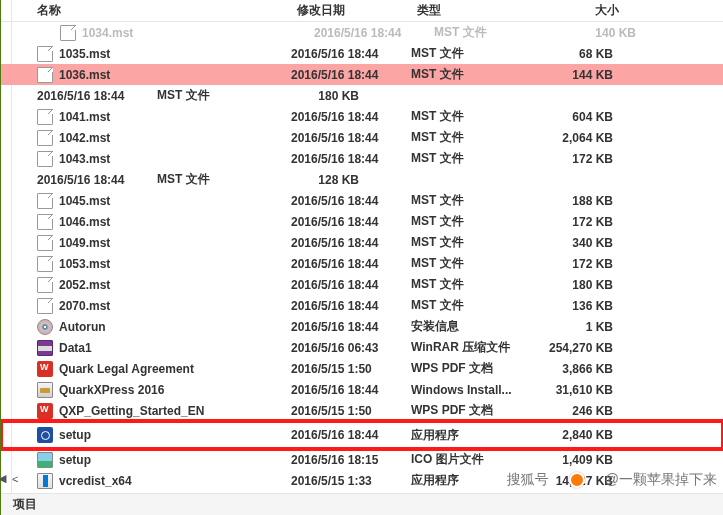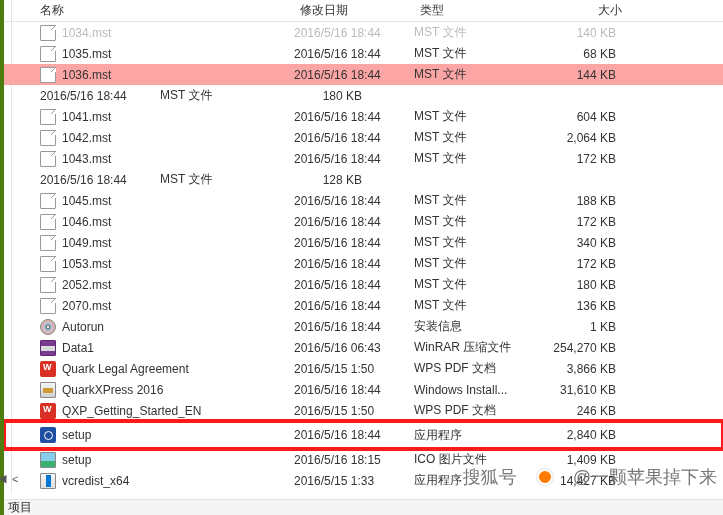--- a/index.html
+++ b/index.html
@@ -10,21 +10,22 @@
     color: #333;
     width: 723px;
     height: 515px;
     overflow: hidden;
     position: relative;
   }
   .explorer {
     display: flex;
     flex-direction: column;
     height: 100%;
-    border-left: 4px solid #4d7c0f;
+    border-left: 1px solid #4d7c0f;
+    font-weight: bold;
   }
   .header-row {
     display: flex;
     height: 22px;
     align-items: center;
     border-bottom: 1px solid #e5e5e5;
     background: #fff;
     font-size: 12px;
     color: #333;
     padding-left: 36px;
@@ -141,24 +142,24 @@
   }
   .ico-vcr::after {
     content:"";
     position:absolute;
     left:5px; top:1px;
     width:5px; height:12px;
     background:#0078d7;
   }
   .statusbar {
     border-top: 1px solid #e5e5e5;
-    height: 16px;
+    height: 22px;
     display: flex;
     align-items: center;
-    padding-left: 4px;
+    padding-left: 12px;
     background: #f5f5f5;
   }
   .left-collapse {
     position: absolute;
     left: 0; top: 0;
     width: 12px; height: calc(100% - 22px);
     border-right: 1px solid #e5e5e5;
   }
   .left-chevron {
     position: absolute;
@@ -171,21 +172,21 @@
     position: absolute;
     left: 12px;
     bottom: 30px;
     font-size: 11px;
     color: #555;
   }
   .watermark {
     position: absolute;
     right: 6px;
     bottom: 26px;
-    font-size: 18px;
+    font-size: 14px;
     color: #777;
     display: flex;
     align-items: center;
     gap: 20px;
     pointer-events: none;
   }
   .watermark .logo {
     width: 16px; height: 16px;
     background: #ff7b00;
     border-radius: 50%;
@@ -203,21 +204,21 @@
 <div class="explorer">
 
   <div class="header-row">
     <div class="col-name">名称</div>
     <div class="col-date">修改日期</div>
     <div class="col-type">类型</div>
     <div class="col-size">大小</div>
   </div>
 
   <div class="rows" id="rows">
-      <div class="row" style="color: rgb(187, 187, 187);">
+      <div class="row" style="color: rgb(187, 187, 187); margin-left: 23px;">
         <div class="name-cell">
           <span class="icon ico-file"></span>
           <span>1034.mst</span>
         </div>
         <div class="col-date">2016/5/16 18:44</div>
         <div class="col-type">MST 文件</div>
         <div class="col-size">140 KB</div>
       </div>
       <div class="row">
         <div class="name-cell">

